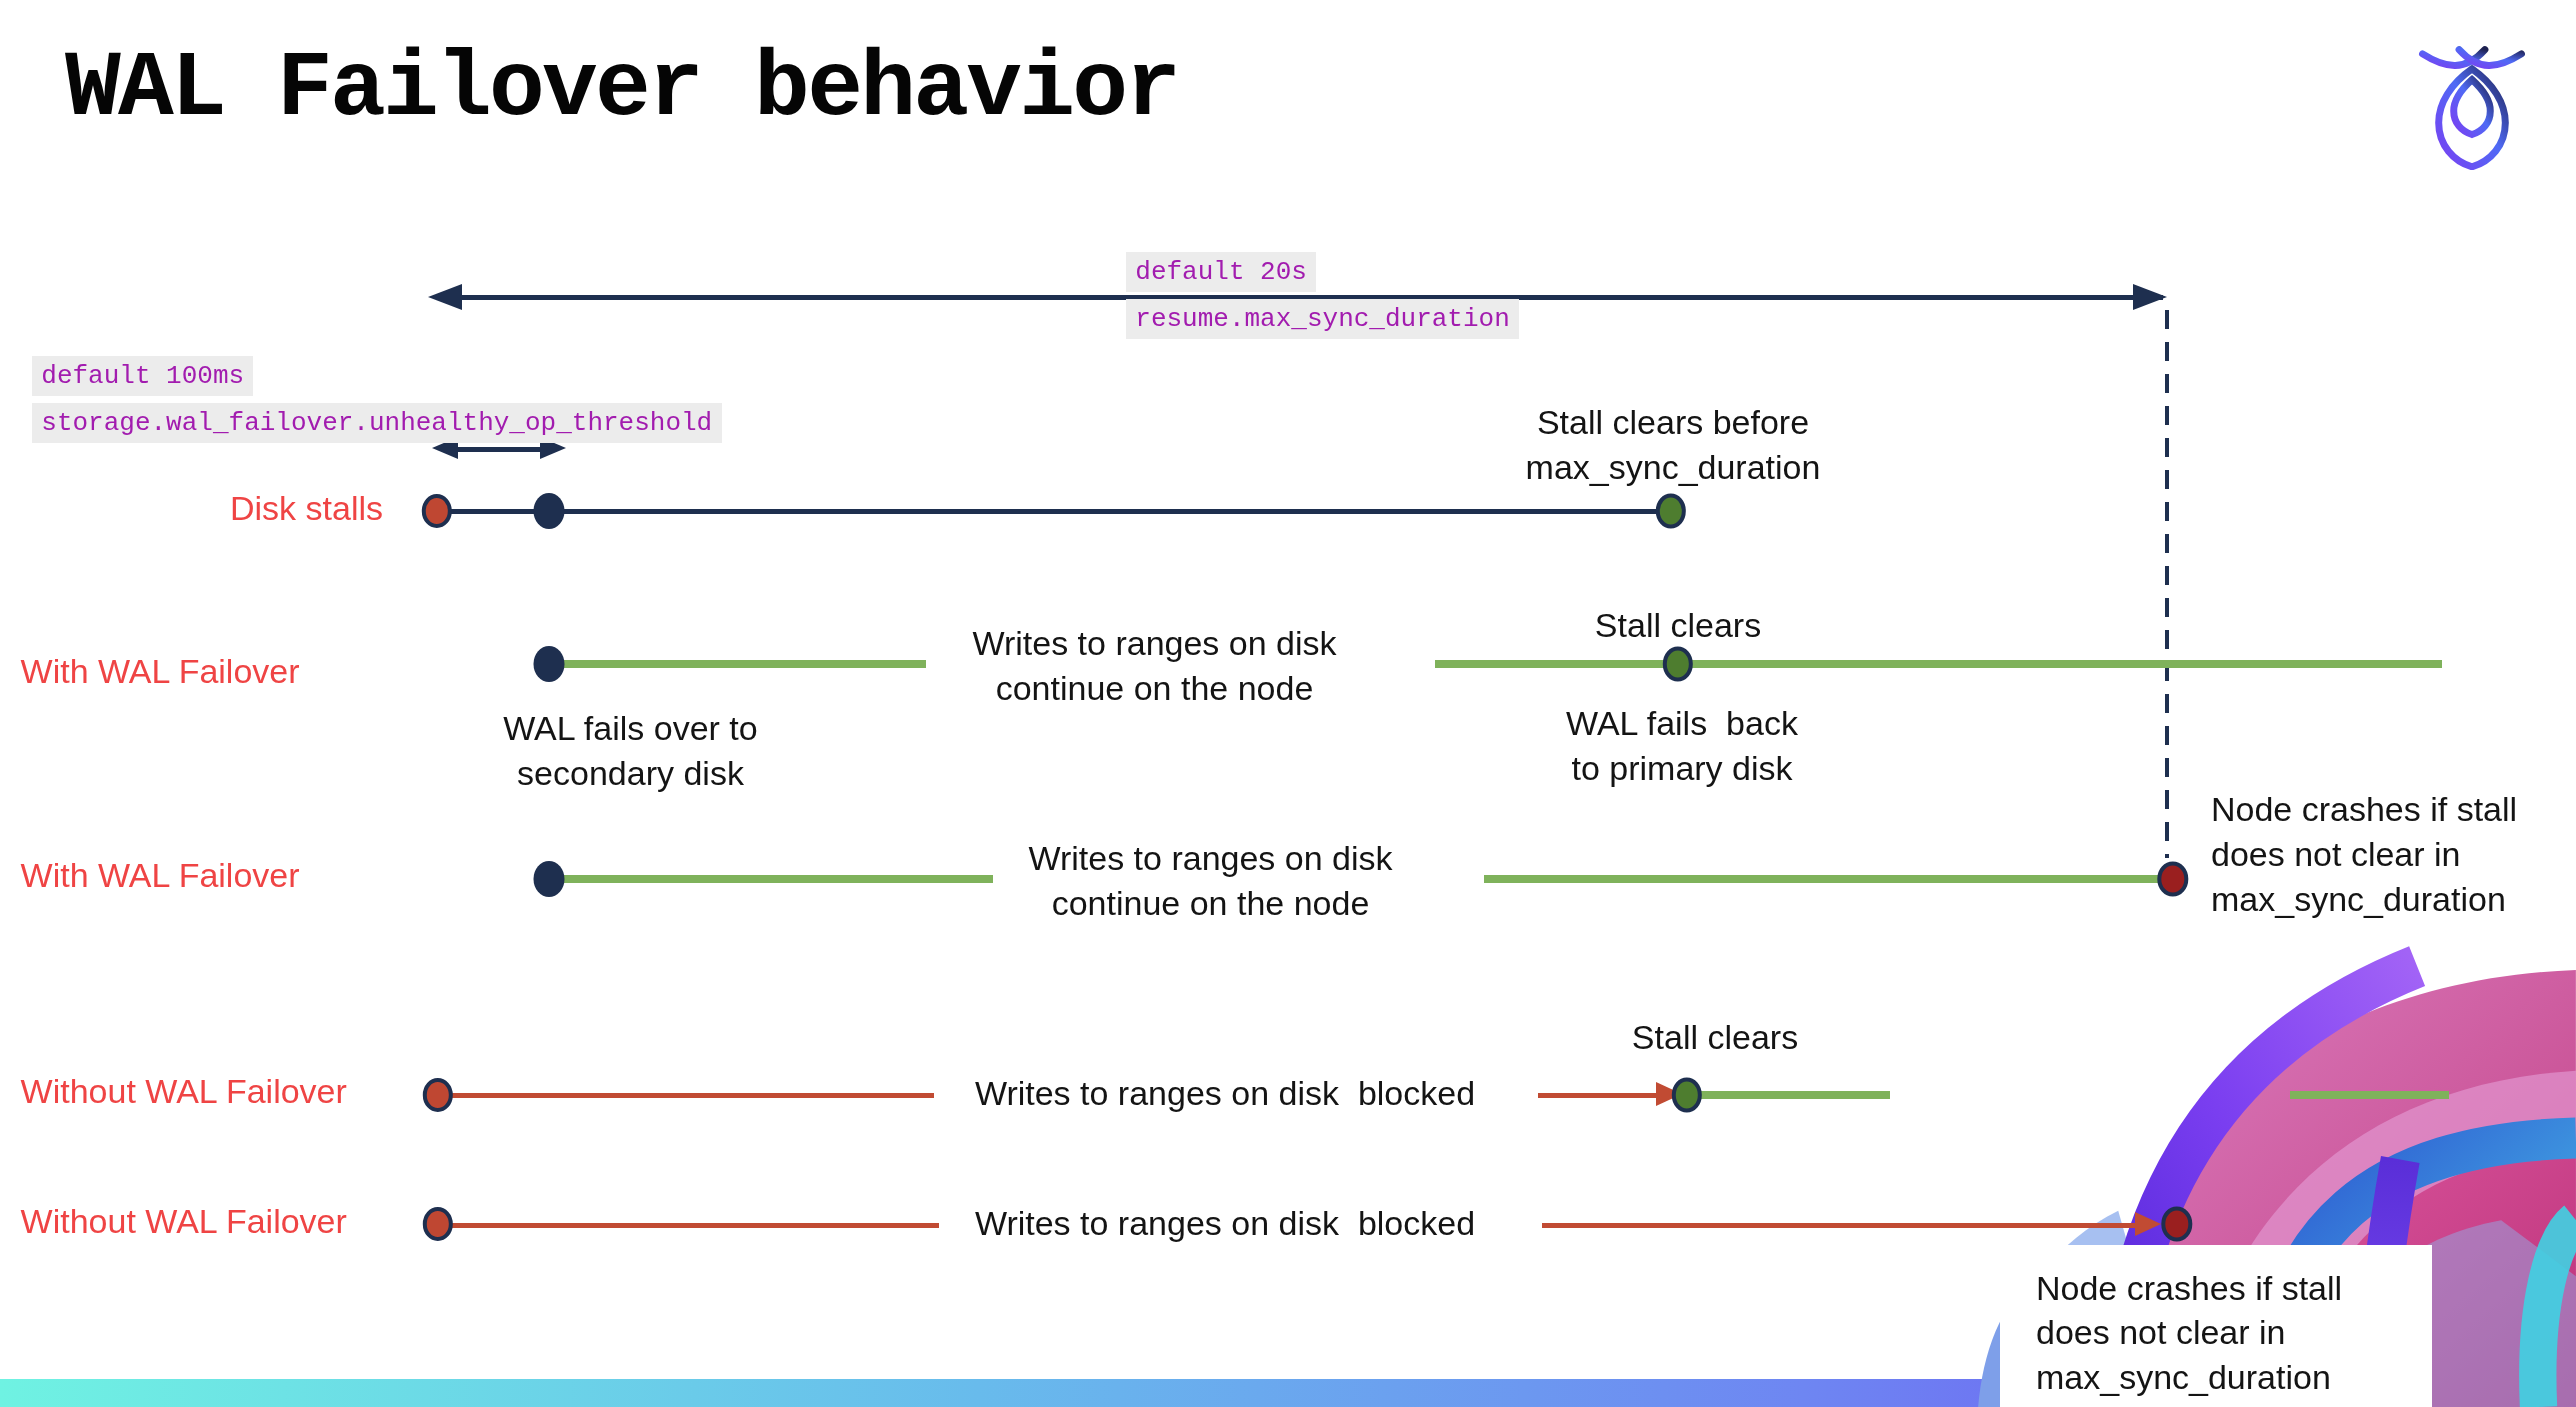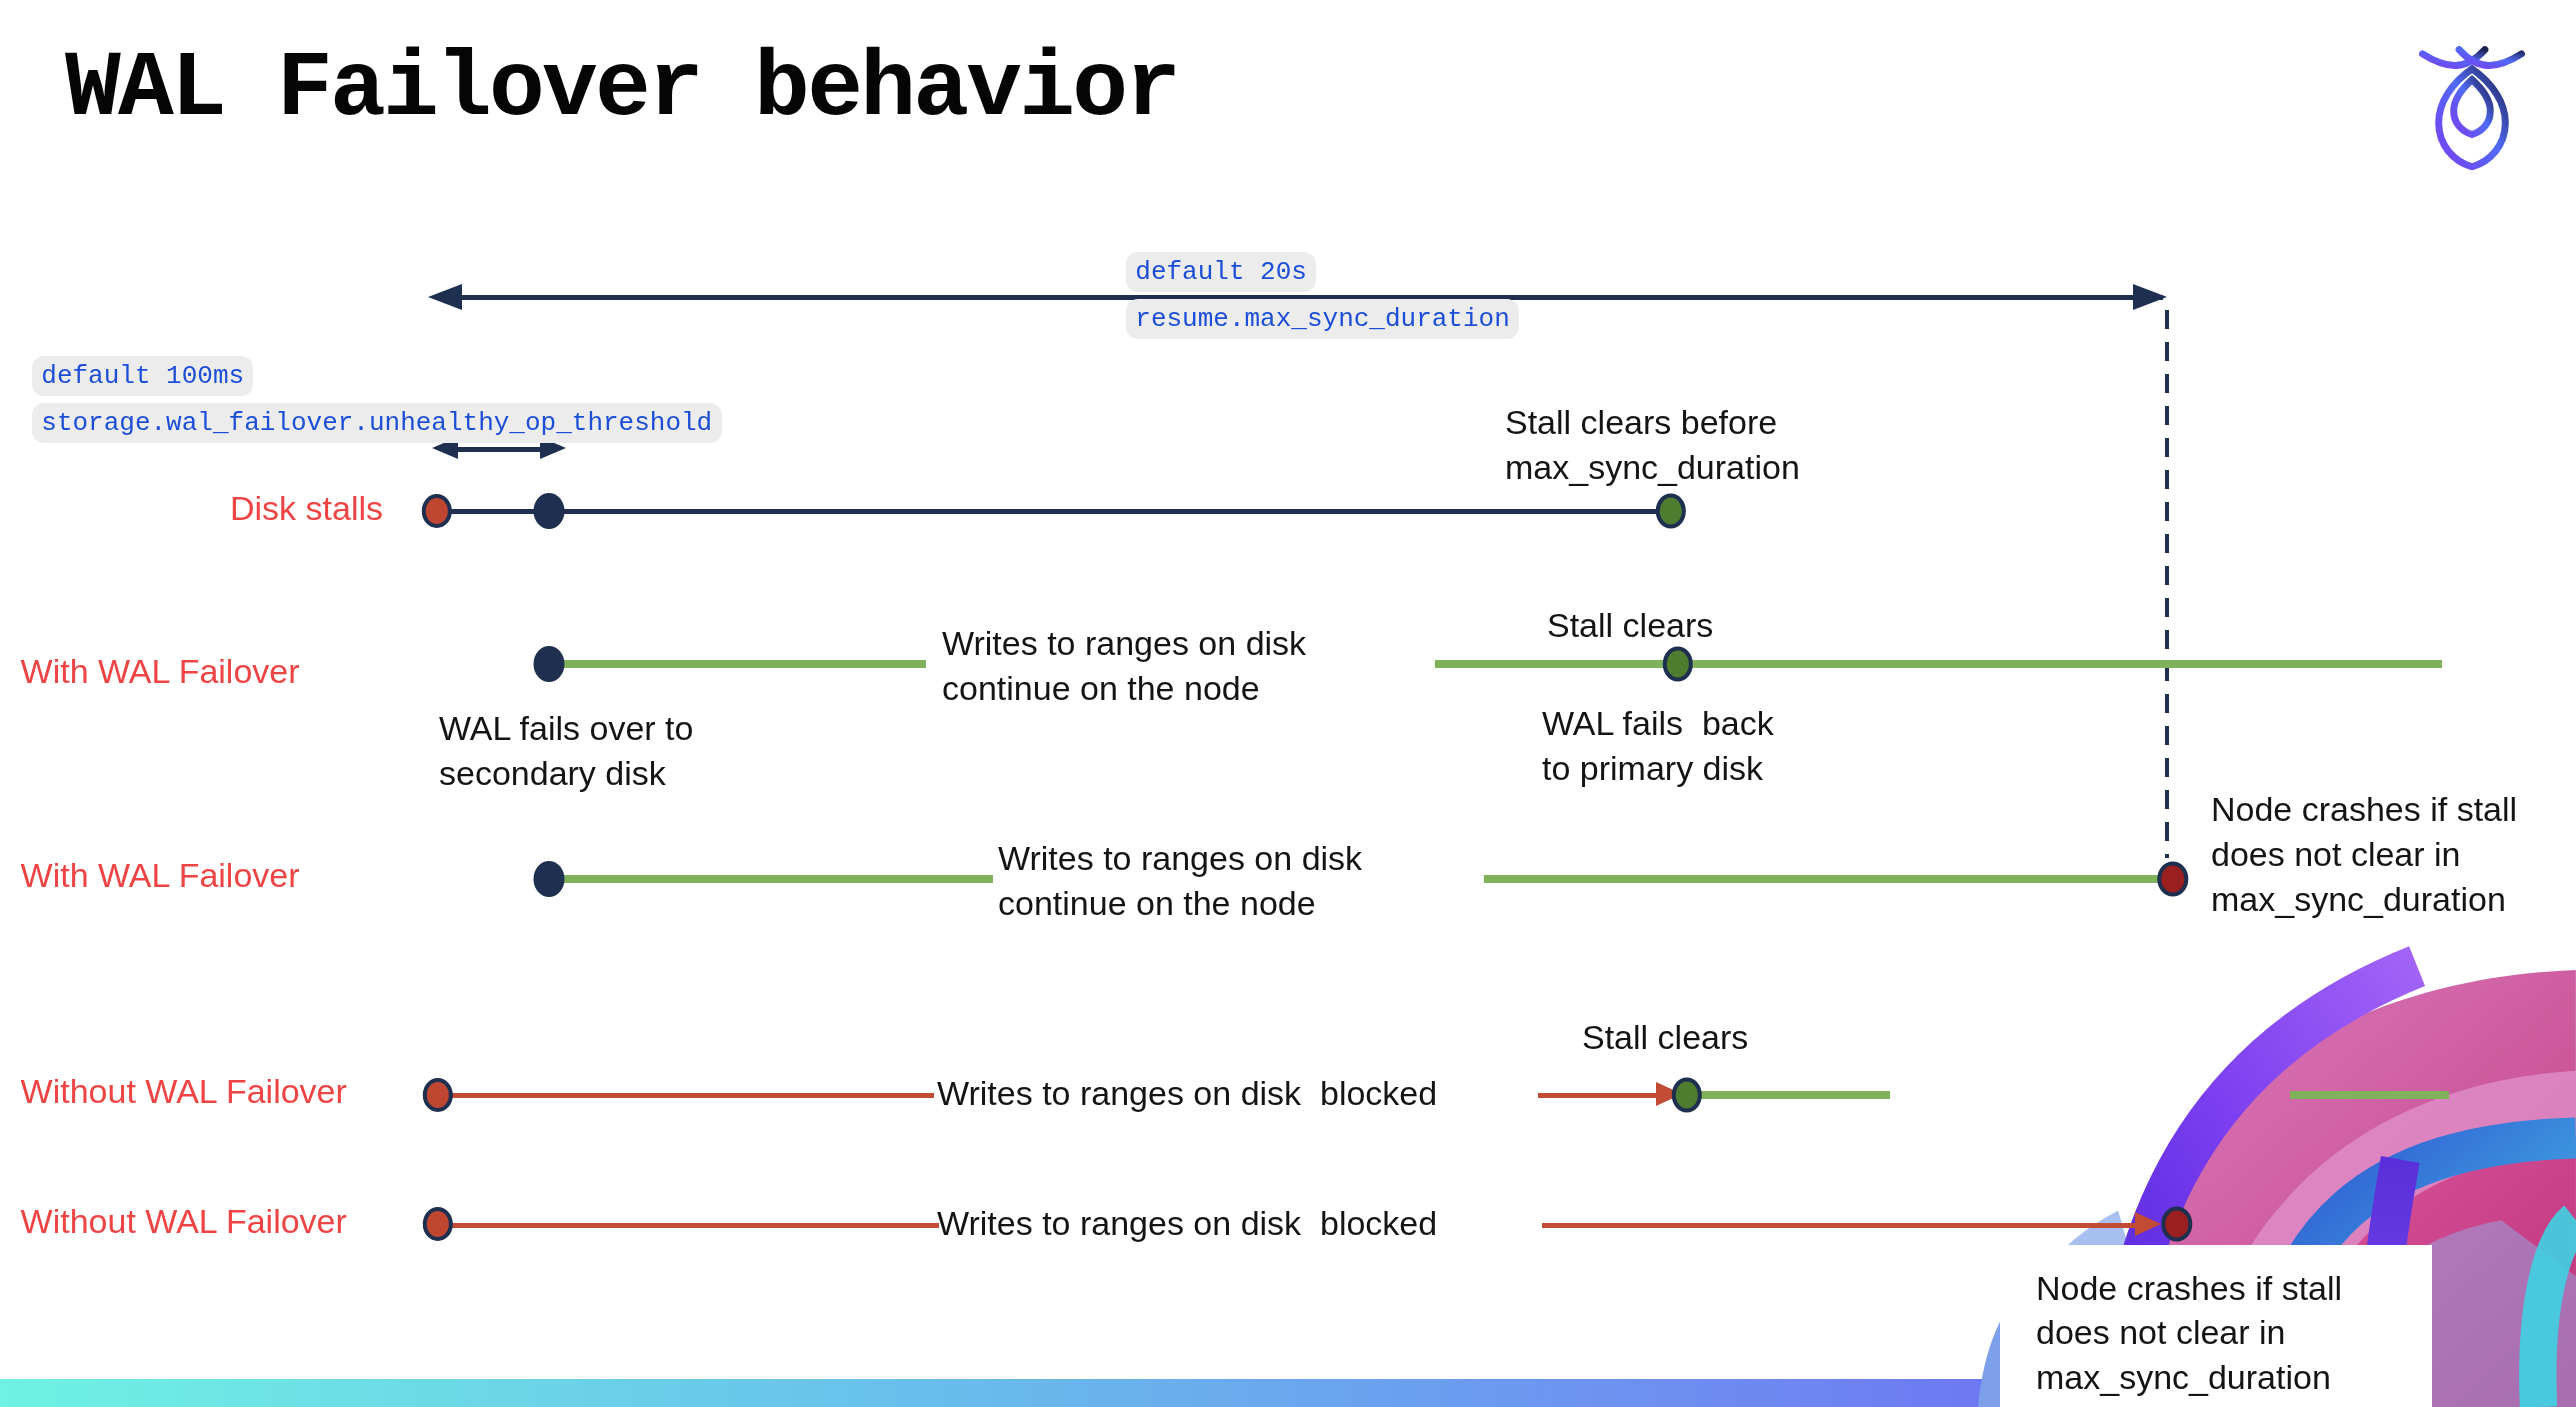--- a/index.html
+++ b/index.html
@@ -32,27 +32,27 @@
   .ah-right-navy{border-top:13px solid transparent;border-bottom:13px solid transparent;
                  border-left:34px solid var(--c-navy,#1E2F4F);}
   .ah-left-navy-sm{border-top:11.2px solid transparent;border-bottom:11.2px solid transparent;
                    border-right:26px solid var(--c-navy,#1E2F4F);}
   .ah-right-navy-sm{border-top:11.2px solid transparent;border-bottom:11.2px solid transparent;
                     border-left:26px solid var(--c-navy,#1E2F4F);}
   .ah-right-red{border-top:12px solid transparent;border-bottom:12px solid transparent;
                 border-left:26px solid var(--c-line_red,#C14B33);}
 
   .t{position:absolute;font-size:34px;line-height:1.32;white-space:pre-wrap;z-index:6;color:#141414;}
-  .tc{}
+  .tc{text-align:center;}
   .rowlabel{position:absolute;font-size:34px;color:#ef4444;z-index:6;white-space:nowrap;}
 
   .code-callout{position:absolute;z-index:6;}
   .code{display:block;width:max-content;font-family:"Liberation Mono", monospace;
         font-size:26px;line-height:34px;padding:2.8px 9.3px;background:var(--c-code_bg,#ECECEC);
-        color:#1d4ed8;margin-bottom:7.5px;border-radius:12px;}
+        color:#a21caf;margin-bottom:7.5px;}
 
   .card{position:absolute;left:2000px;top:1245px;width:432px;height:163px;background:#fff;z-index:3;}
   .card .t{position:static;display:block;padding:20.6px 0 0 36px;}
 
   .bar{position:absolute;left:0;top:1379px;width:2576px;height:29px;z-index:1;
        background:linear-gradient(90deg,var(--c-bar0,#6FF2E2) 0%,var(--c-bar1,#68BBEC) 38%,
                   var(--c-bar2,#6E86F2) 70%,var(--c-bar3,#6C49F3) 100%);}
 
   .brand{position:absolute;left:1978px;top:940px;width:598px;height:467px;z-index:2;}
 </style>

